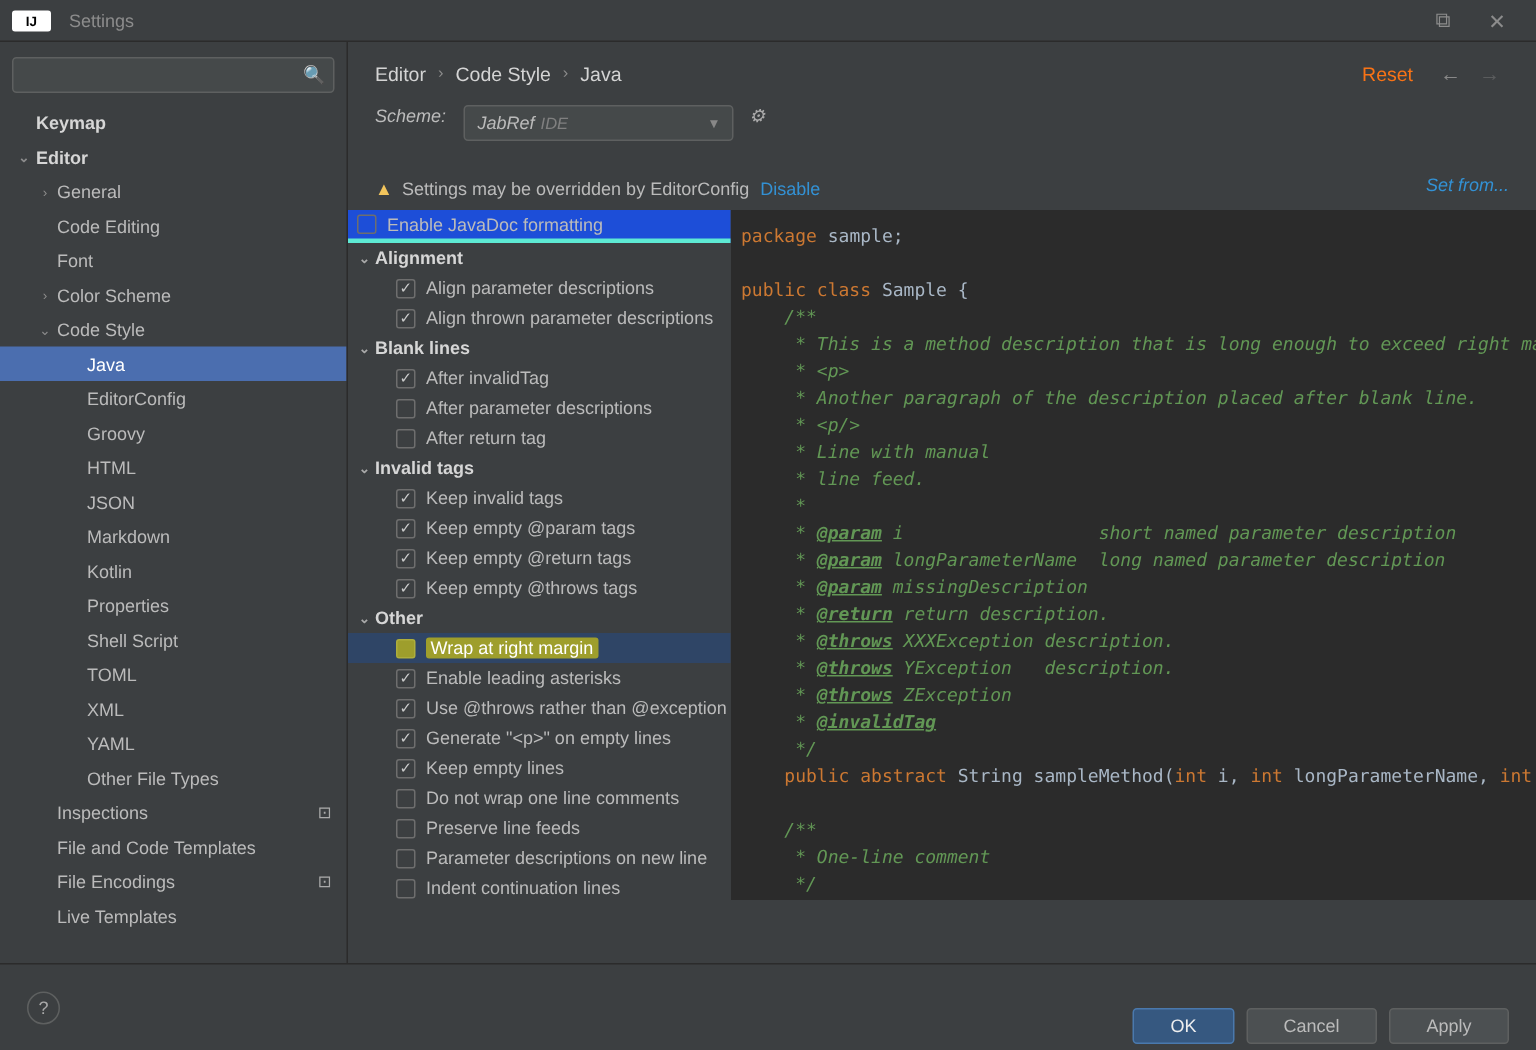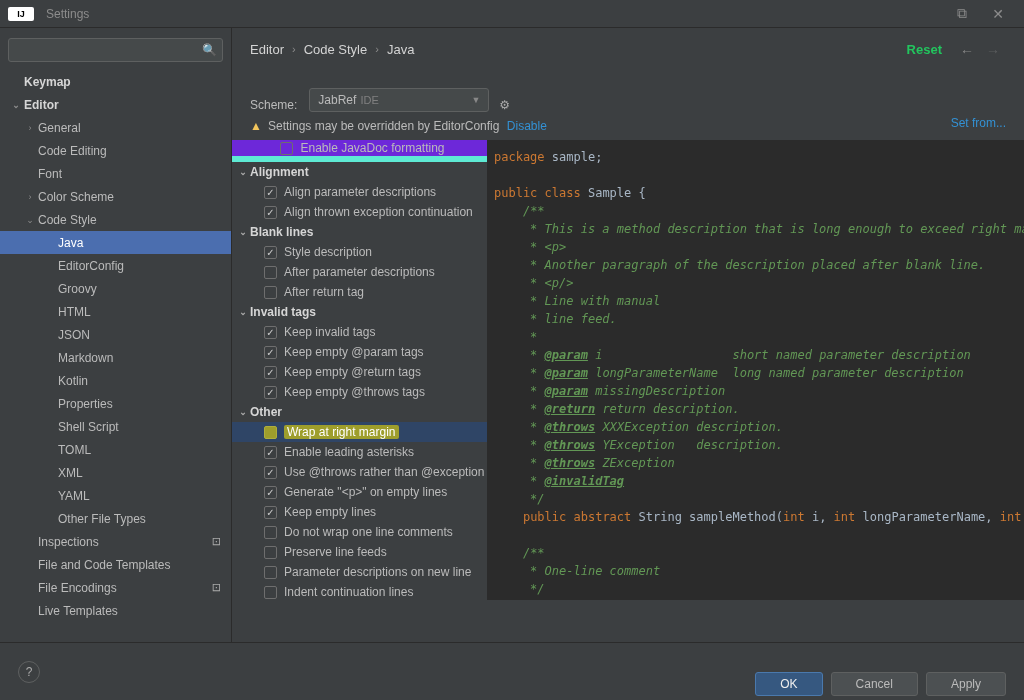--- a/index.html
+++ b/index.html
@@ -21,37 +21,37 @@
 .tree-item .arrow { width: 12px; text-align: center; color: #8c8c8c; font-size: 9px; margin-right: 2px; }
 .tree-item.d1 { padding-left: 24px; }
 .tree-item.d2 { padding-left: 44px; }
 .tree-item.selected { background: #4b6eaf; color: #fff; }
 .tree-item .gear { margin-left: auto; margin-right: 10px; color: #aaa; font-size: 11px; }
 .main { flex: 1; display: flex; flex-direction: column; background: #3c3f41; overflow: hidden; }
 .top-row { height: 42px; display: flex; align-items: center; padding: 0 18px; }
 .breadcrumb { display: flex; align-items: center; gap: 8px; color: #d4d4d4; font-size: 13px; }
 .breadcrumb .sep { color: #8c8c8c; font-size: 11px; }
 .top-row .spacer { flex: 1; }
-.reset-link { color: #22c55e; cursor: pointer; margin-right: 12px; font-size: 13px; font-weight: bold; }
+.reset-link { color: #f97316; cursor: pointer; margin-right: 12px; font-size: 13px; }
 .nav-arrow { color: #888; margin: 0 6px; font-size: 14px; cursor: default; }
-.scheme-row { height: 42px; display: flex; align-items: flex-end; padding: 0 18px; position: relative; }
+.scheme-row { height: 42px; display: flex; align-items: flex-start; padding: 0 18px; position: relative; font-style: italic; }
 .scheme-label { color: #bbb; margin-right: 12px; }
 .scheme-select { width: 180px; height: 24px; background: #45494a; border: 1px solid #5e6060; border-radius: 3px; color: #bbb; display: flex; align-items: center; padding: 0 8px; justify-content: space-between; cursor: pointer; }
 .scheme-select .ide { color: #808080; font-size: 11px; margin-left: 4px; }
 .scheme-gear { margin-left: 10px; color: #aaa; cursor: pointer; }
 .setfrom { position: absolute; right: 18px; top: 46px; color: #3391d4; cursor: pointer; }
 .warn-row { height: 28px; display: flex; align-items: center; padding: 0 18px 0 36px; color: #bbb; position: relative;}
 .warn-row .tri { position:absolute; left:18px; color:#f2c55c; }
 .warn-row .disable { color: #3391d4; margin-left: 4px; cursor: pointer; }
 .tabs-row { height: 32px; display: flex; align-items: flex-end; padding: 0 18px; border-bottom: 1px solid #2b2b2b; gap: 22px; }
 .tab { color: #aaa; padding-bottom: 6px; cursor: pointer; font-size: 12.5px; }
 .tab.active { background: #9e9e2c; color: #fff; padding: 6px 10px; border-bottom: 2px solid #d0d04a; }
 .config-row { display: flex; height: 460px; }
 .options { width: 256px; background: #3c3f41; overflow-y: auto; border-right: 1px solid #2b2b2b; }
-.opt-check-top { display:flex; align-items:center; height:22px; padding-left:6px; border-bottom:6px solid #5eead4; background:#6d28d9;justify-content:center; }
+.opt-check-top { display:flex; align-items:center; height:22px; padding-left:6px; border-bottom:3px solid #5eead4; background:#1d4ed8; }
 .opt-group { font-weight: 600; color: #d6d6d6; display: flex; align-items: center; height: 20px; padding-left: 4px; }
 .opt-group .arrow { width: 14px; font-size: 9px; text-align:center; color: #aaa; }
 .opt-item { display: flex; align-items: center; height: 20px; padding-left: 32px; cursor: pointer; }
 .opt-item.hl { background: #2f4566; }
 .opt-item .cb { width: 13px; height: 13px; border: 1px solid #6e6e6e; border-radius: 2px; margin-right: 7px; display: flex; align-items: center; justify-content: center; font-size: 10px; color: #ccc; }
 .opt-item .cb.checked::after { content: "✓"; }
 .opt-item.hl .label-box { background:#9e9e2c; color:#fff; padding:0 3px; border-radius:2px;}
 .opt-item.hl .cb { background:#9e9e2c; border-color:#aeae3c; }
 .opt-item .txt { color: #bbb; }
 .code-preview { flex: 1; background: #2b2b2b; color: #a9b7c6; font-family: 'Consolas','Menlo',monospace; font-size: 12px; padding: 8px 6px; overflow: auto; line-height: 18px; white-space: pre; }
@@ -224,26 +224,26 @@
           <span>Enable JavaDoc formatting</span>
         </div>
         <div id="opts">
             <div class="opt-group"><span class="arrow">⌄</span>Alignment</div>
             <div class="opt-item">
               <span class="cb checked"></span>
               <span class="txt">Align parameter descriptions</span>
             </div>
             <div class="opt-item">
               <span class="cb checked"></span>
-              <span class="txt">Align thrown exception continuation</span>
+              <span class="txt">Align thrown parameter descriptions</span>
             </div>
             <div class="opt-group"><span class="arrow">⌄</span>Blank lines</div>
             <div class="opt-item">
               <span class="cb checked"></span>
-              <span class="txt">Style description</span>
+              <span class="txt">After invalidTag</span>
             </div>
             <div class="opt-item">
               <span class="cb"></span>
               <span class="txt">After parameter descriptions</span>
             </div>
             <div class="opt-item">
               <span class="cb"></span>
               <span class="txt">After return tag</span>
             </div>
             <div class="opt-group"><span class="arrow">⌄</span>Invalid tags</div>

